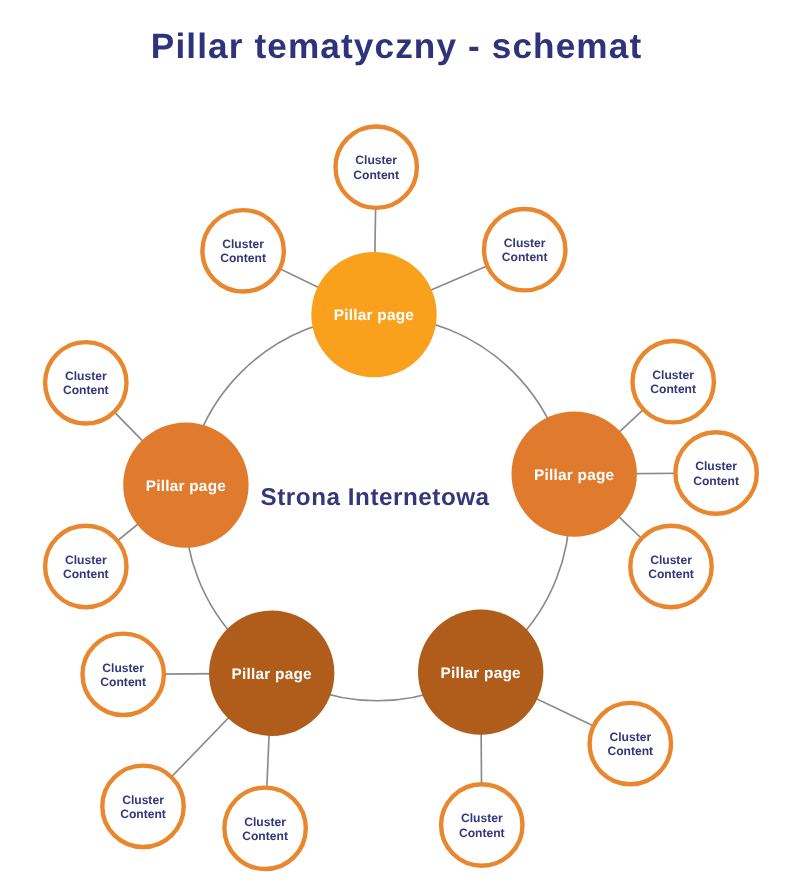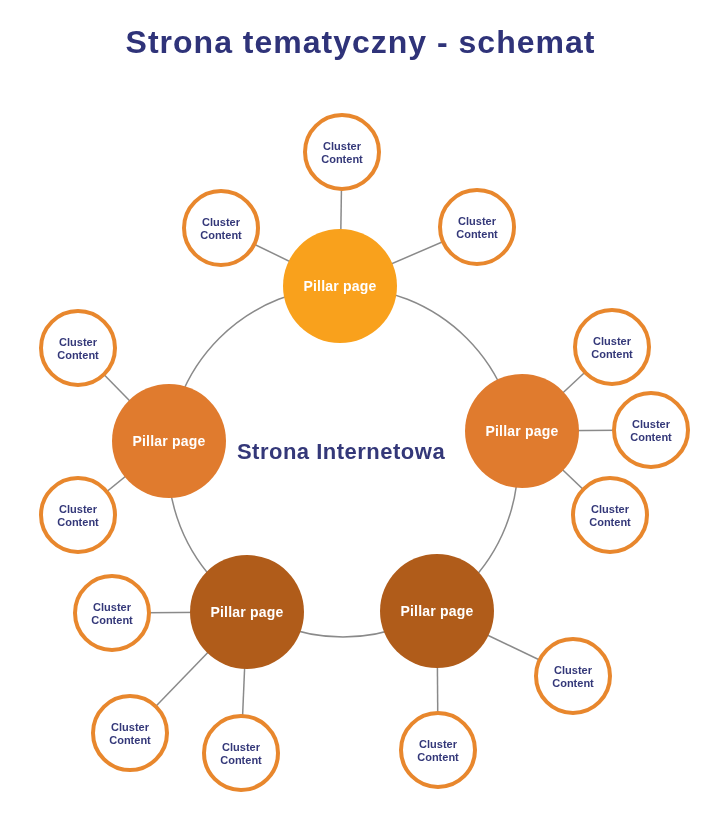--- a/index.html
+++ b/index.html
@@ -33,21 +33,21 @@
   }
   svg.diagram text {
     font-family: "Liberation Sans", "DejaVu Sans", sans-serif;
     font-weight: bold;
   }
 </style>
 </head>
 <body>
 
 <div class="page" style="background: rgb(255, 255, 255);">
-  <h1 class="title" style="color: rgb(47, 51, 121);">Strona tematyczny - schemat</h1>
+  <h1 class="title" style="color: rgb(47, 51, 121);">Pillar tematyczny - schemat</h1>
   <svg id="diagram" class="diagram" width="721" height="813" viewBox="0 0 721 813">
       <circle cx="343" cy="462" r="175" fill="none" stroke="#8a8a8a" stroke-width="1.5"></circle>
       <line x1="340" y1="286" x2="342" y2="152" stroke="#8a8a8a" stroke-width="1.5"></line>
       <line x1="340" y1="286" x2="221" y2="228" stroke="#8a8a8a" stroke-width="1.5"></line>
       <line x1="340" y1="286" x2="477" y2="227" stroke="#8a8a8a" stroke-width="1.5"></line>
       <line x1="522" y1="431" x2="612" y2="347" stroke="#8a8a8a" stroke-width="1.5"></line>
       <line x1="522" y1="431" x2="651" y2="430" stroke="#8a8a8a" stroke-width="1.5"></line>
       <line x1="522" y1="431" x2="610" y2="515" stroke="#8a8a8a" stroke-width="1.5"></line>
       <line x1="169" y1="441" x2="78" y2="348" stroke="#8a8a8a" stroke-width="1.5"></line>
       <line x1="169" y1="441" x2="78" y2="515" stroke="#8a8a8a" stroke-width="1.5"></line>

